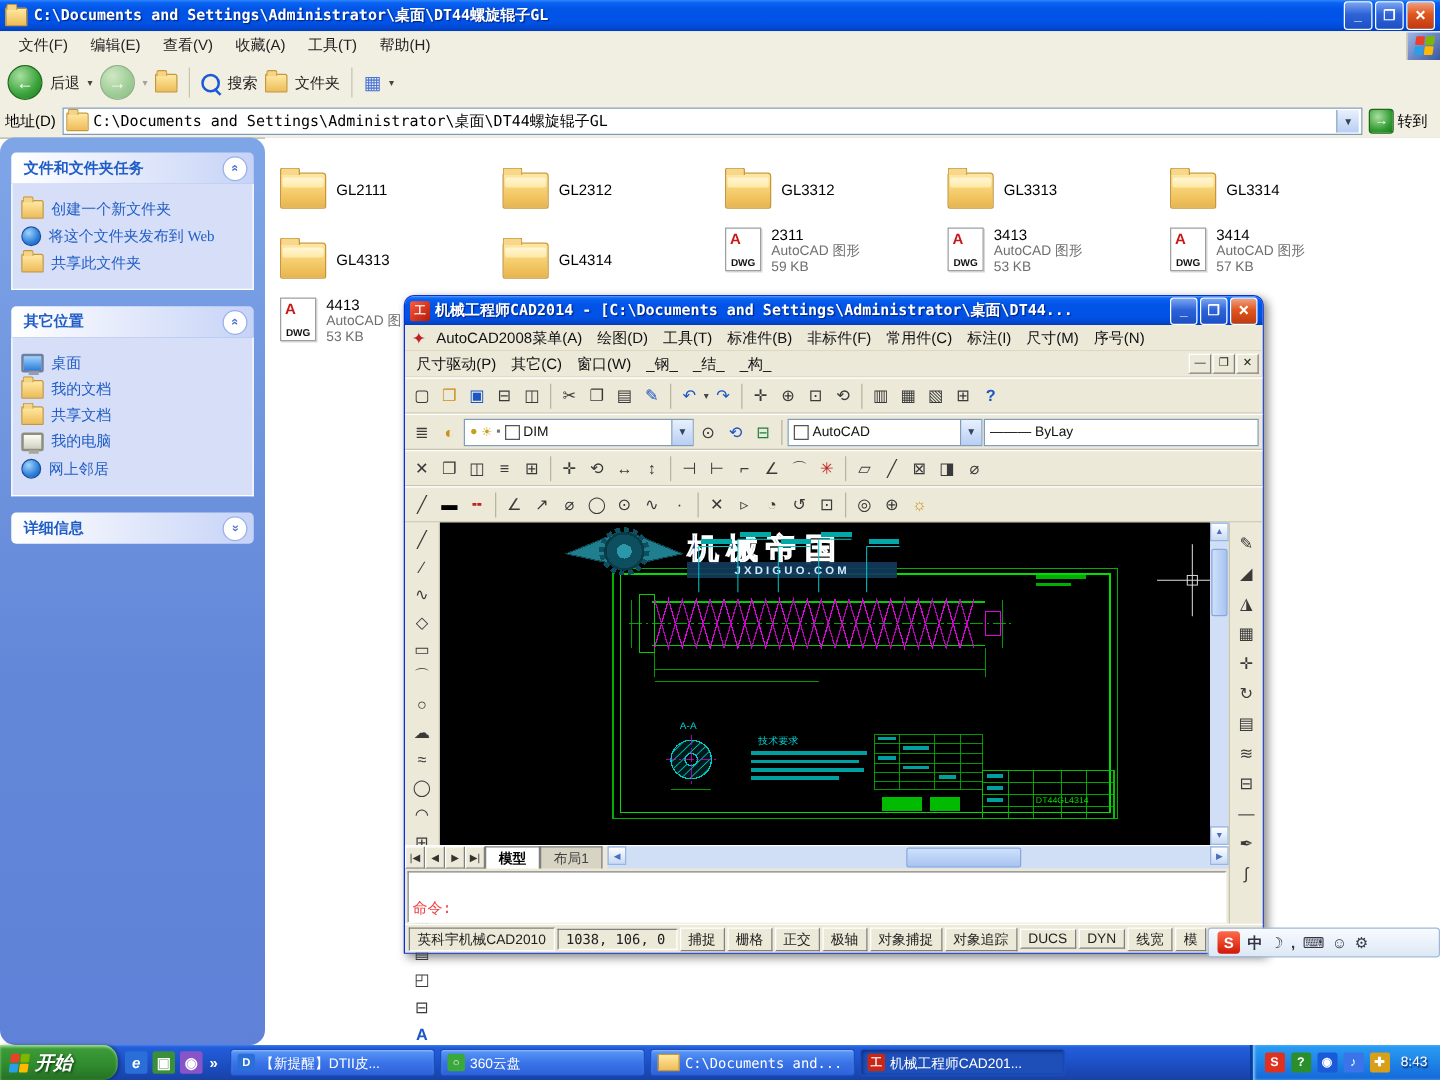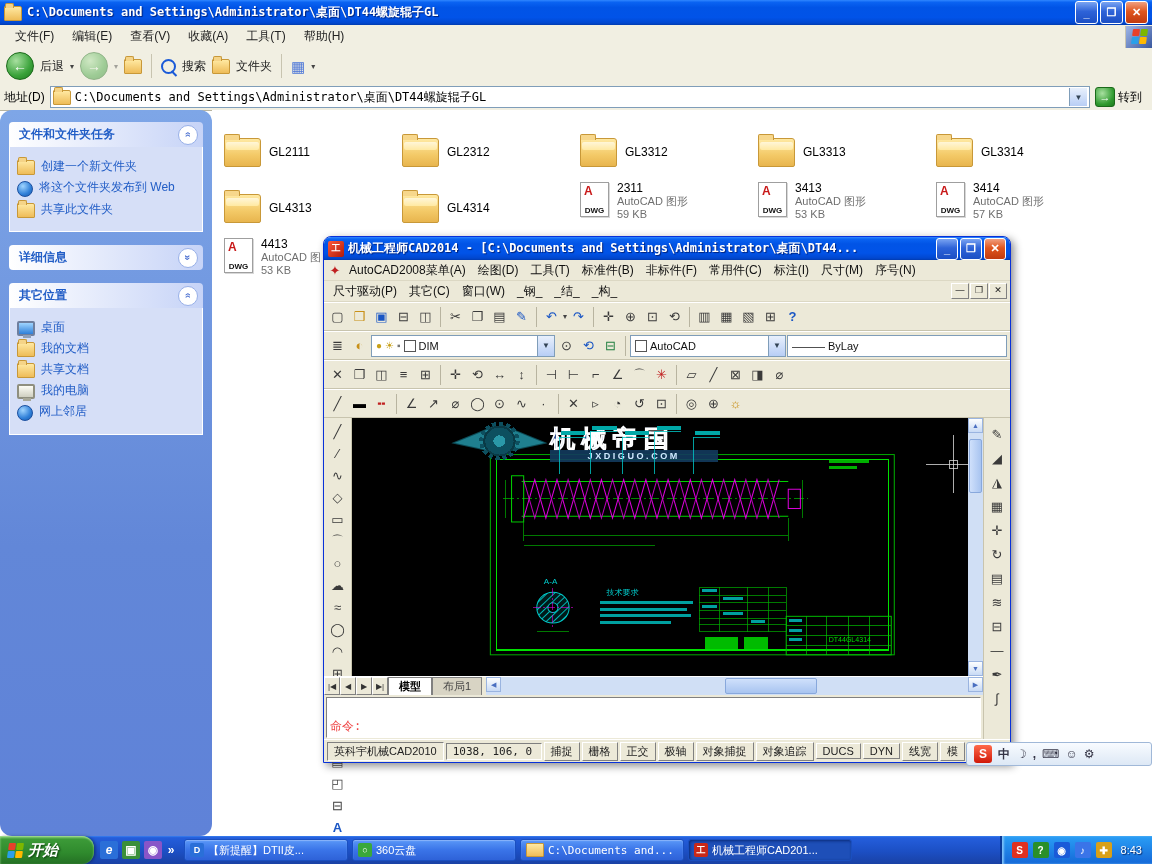--- a/index.html
+++ b/index.html
@@ -55,21 +55,21 @@
   .mainarea{position:absolute;left:0;top:110px;right:0;bottom:28px;display:flex;}
   .sidebar{width:212px;background:linear-gradient(180deg,#7ea6e7,#6287d8 60%,#5f82d8);padding:12px 9px;box-sizing:border-box;border-radius:12px;}
   .panel{margin-bottom:13px;}
   .panel-h{height:25px;background:linear-gradient(90deg,#ffffff,#c6d3f7);border-radius:4px 4px 0 0;
     display:flex;align-items:center;justify-content:space-between;padding:0 5px 0 10px;color:#215dc6;font-weight:bold;}
   .chev{width:18px;height:18px;border-radius:50%;background:#fff;border:1px solid #98b0e8;color:#4a6fd0;
     display:flex;align-items:center;justify-content:center;font-size:10px;font-weight:bold;}
   .chev span{transform:rotate(-90deg);display:block;}
   .chev.down span{transform:rotate(90deg);}
   .panel-b{background:#d6dff7;border:1px solid #fff;border-top:0;padding:7px 4px 8px 7px;color:#215dc6;}
-  .task{display:flex;gap:6px;margin:5px 0;align-items:flex-start;line-height:14px;}
+  .task{display:flex;gap:6px;margin:5px 0;align-items:center;line-height:14px;font-family:Liberation Serif, serif;}
   .mi16{width:16px;height:13px;flex:0 0 auto;margin-top:1px;position:relative;}
   .mfold{background:linear-gradient(#ffe9a2,#eebc58);border:1px solid #c89838;border-radius:1px 2px 1px 1px;}
   .mfold::before{content:"";position:absolute;top:-4px;left:0;width:7px;height:4px;background:#f5d488;border:1px solid #c89838;border-bottom:0;border-radius:2px 2px 0 0;}
   .mglobe{border-radius:50%;width:14px;height:14px;border:1px solid #1a4fa0;
     background:radial-gradient(circle at 35% 30%,#9fd4ff,#2f7fd8 60%,#1a5aa8);}
   .mmon{width:14px;height:11px;border:2px solid #6f7f9f;background:linear-gradient(#9fd4ff,#2f7fd8);border-radius:2px;}
   .mmon::after{content:"";position:absolute;left:4px;bottom:-4px;width:8px;height:3px;background:#8f9fb8;}
   .mpc{width:14px;height:11px;border:2px solid #8f8f7f;background:linear-gradient(#fdfdf5,#cfcfc0);border-radius:2px;}
   .mpc::after{content:"";position:absolute;left:4px;bottom:-4px;width:8px;height:3px;background:#a8a898;}
 
@@ -255,56 +255,56 @@
           <span>将这个文件夹发布到 Web</span>
         </div>
         <div class="task">
           <span class="mi16 mfold"></span>
           <span>共享此文件夹</span>
         </div>
       </div>
     </div>
 
     <div class="panel">
+      <div class="panel-h">
+        <span>其它位置</span>
+        <span class="chev">
+            <span>»</span>
+          </span>
+      </div>
+      <div class="panel-b">
+        <div class="task">
+          <span class="mi16 mmon"></span>
+          <span>桌面</span>
+        </div>
+        <div class="task">
+          <span class="mi16 mfold"></span>
+          <span>我的文档</span>
+        </div>
+        <div class="task">
+          <span class="mi16 mfold"></span>
+          <span>共享文档</span>
+        </div>
+        <div class="task">
+          <span class="mi16 mpc"></span>
+          <span>我的电脑</span>
+        </div>
+        <div class="task">
+          <span class="mi16 mglobe"></span>
+          <span>网上邻居</span>
+        </div>
+      </div>
+    </div>
+
+    <div class="panel">
       <div class="panel-h" style="border-radius:4px;">
         <span>详细信息</span>
         <span class="chev down">
             <span>»</span>
           </span>
-      </div>
-    </div>
-
-    <div class="panel">
-      <div class="panel-h">
-        <span>其它位置</span>
-        <span class="chev">
-            <span>»</span>
-          </span>
-      </div>
-      <div class="panel-b">
-        <div class="task">
-          <span class="mi16 mmon"></span>
-          <span>桌面</span>
-        </div>
-        <div class="task">
-          <span class="mi16 mfold"></span>
-          <span>我的文档</span>
-        </div>
-        <div class="task">
-          <span class="mi16 mfold"></span>
-          <span>共享文档</span>
-        </div>
-        <div class="task">
-          <span class="mi16 mpc"></span>
-          <span>我的电脑</span>
-        </div>
-        <div class="task">
-          <span class="mi16 mglobe"></span>
-          <span>网上邻居</span>
-        </div>
       </div>
     </div>
   </div>
 
   <div class="files">
     <div class="filegrid">
       <div class="tile">
         <div class="fold"></div>
         <div class="tname">GL2111</div>
       </div>

